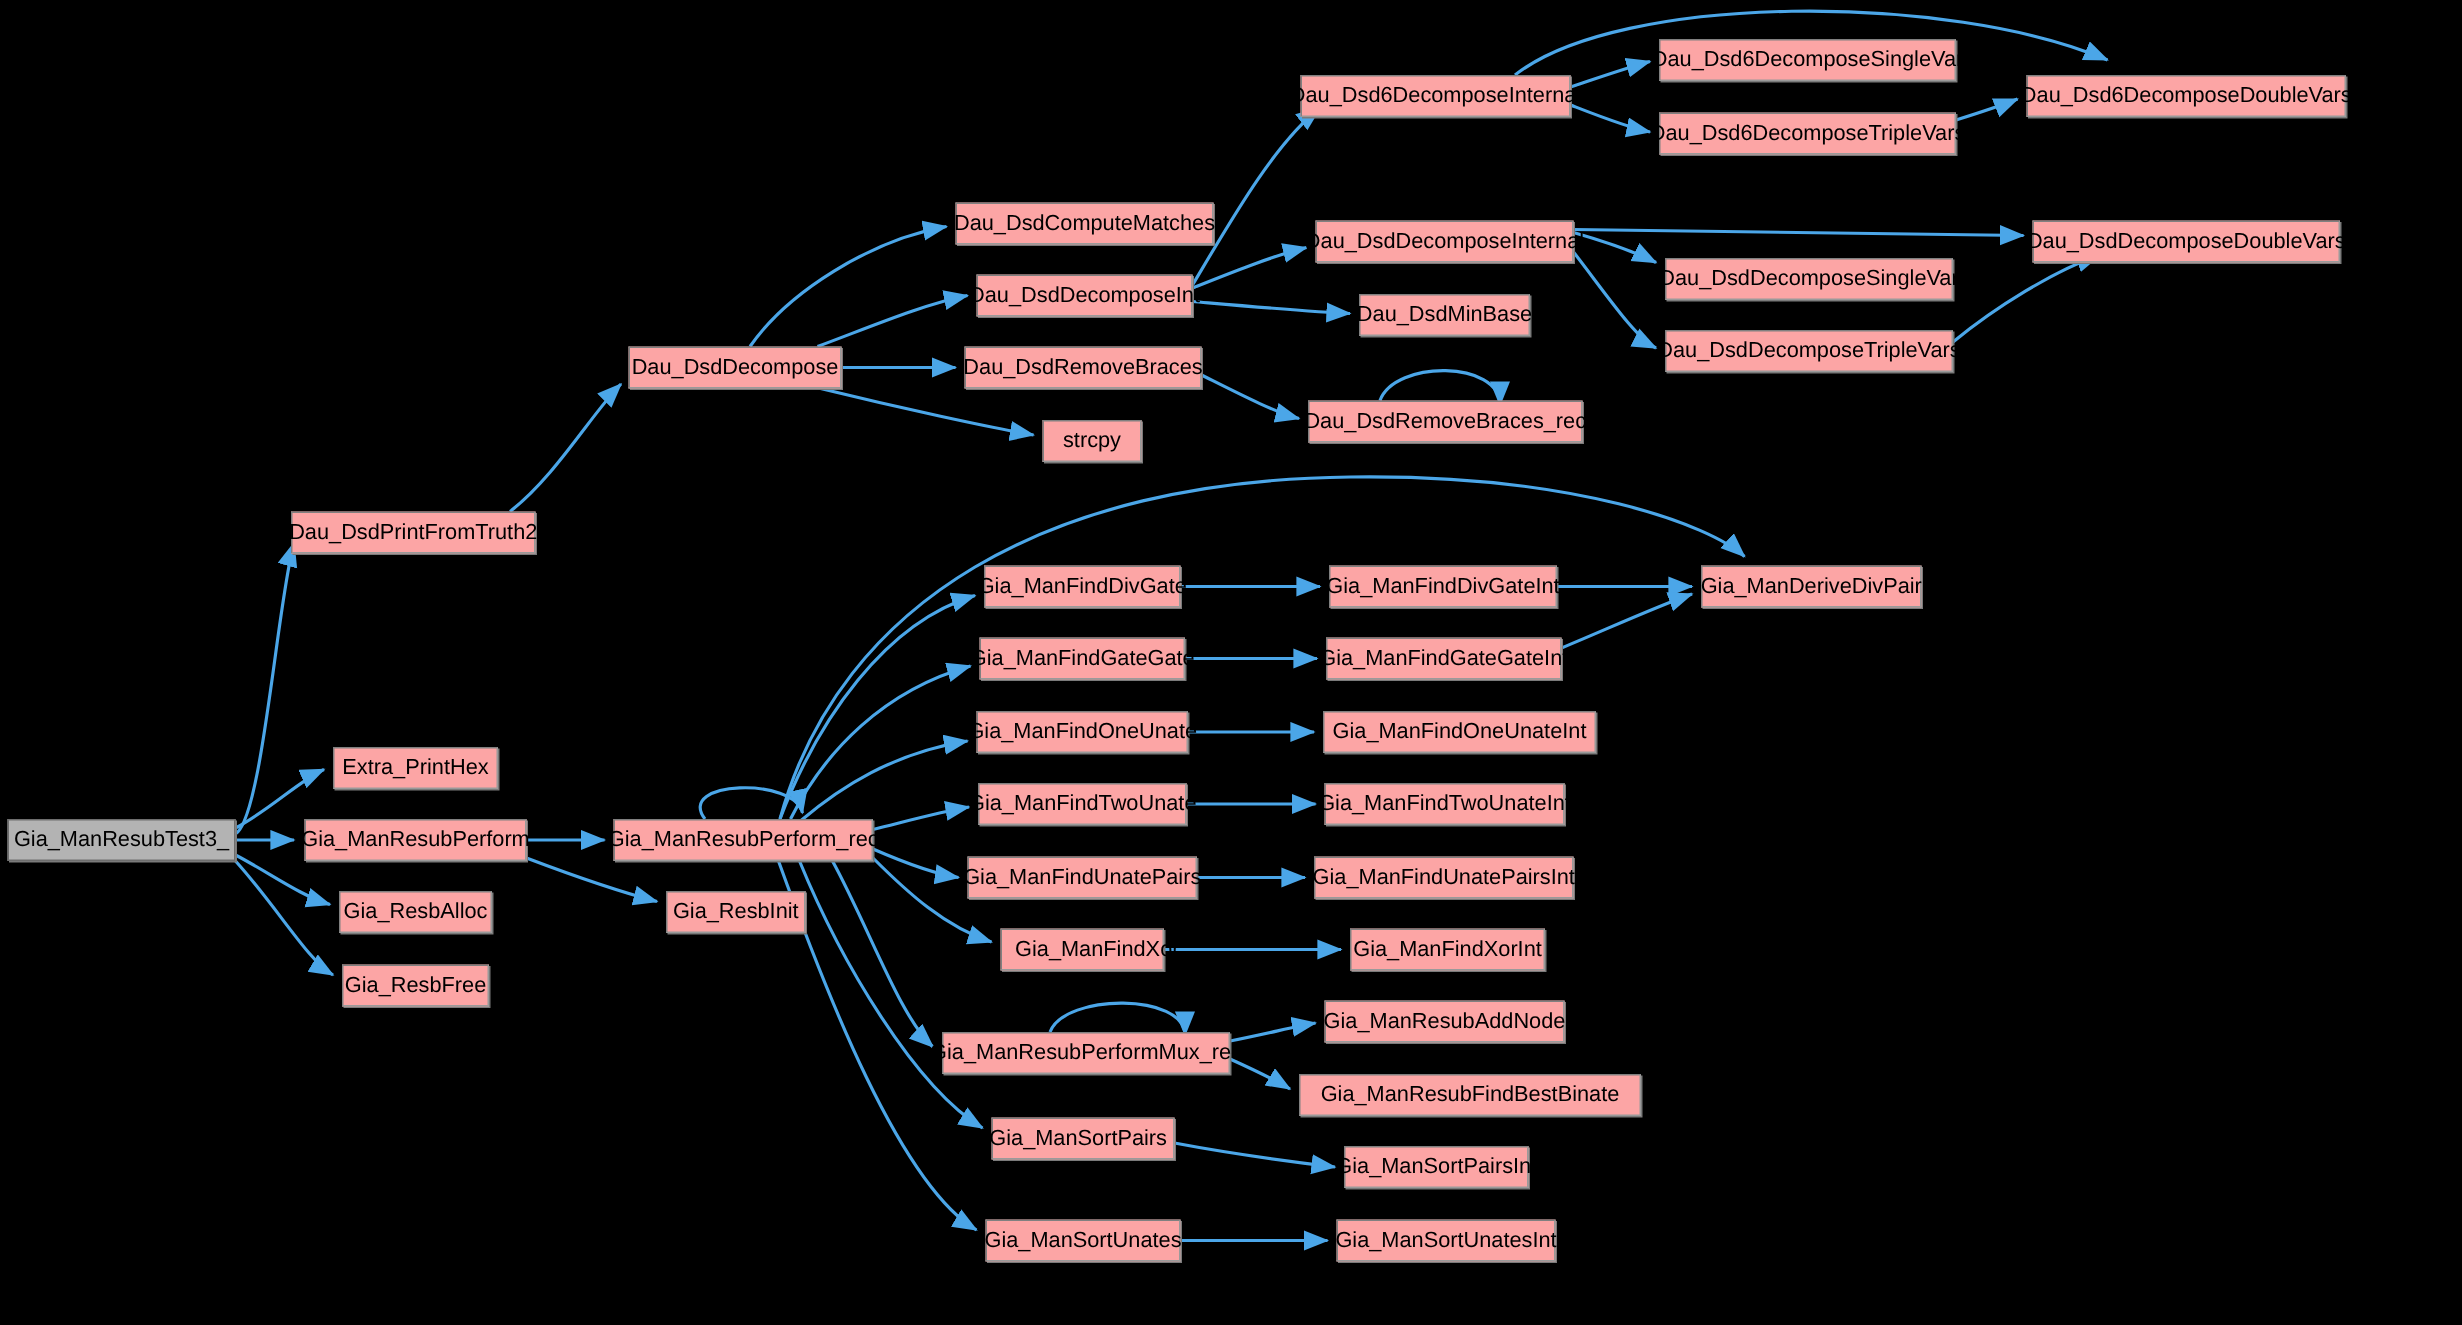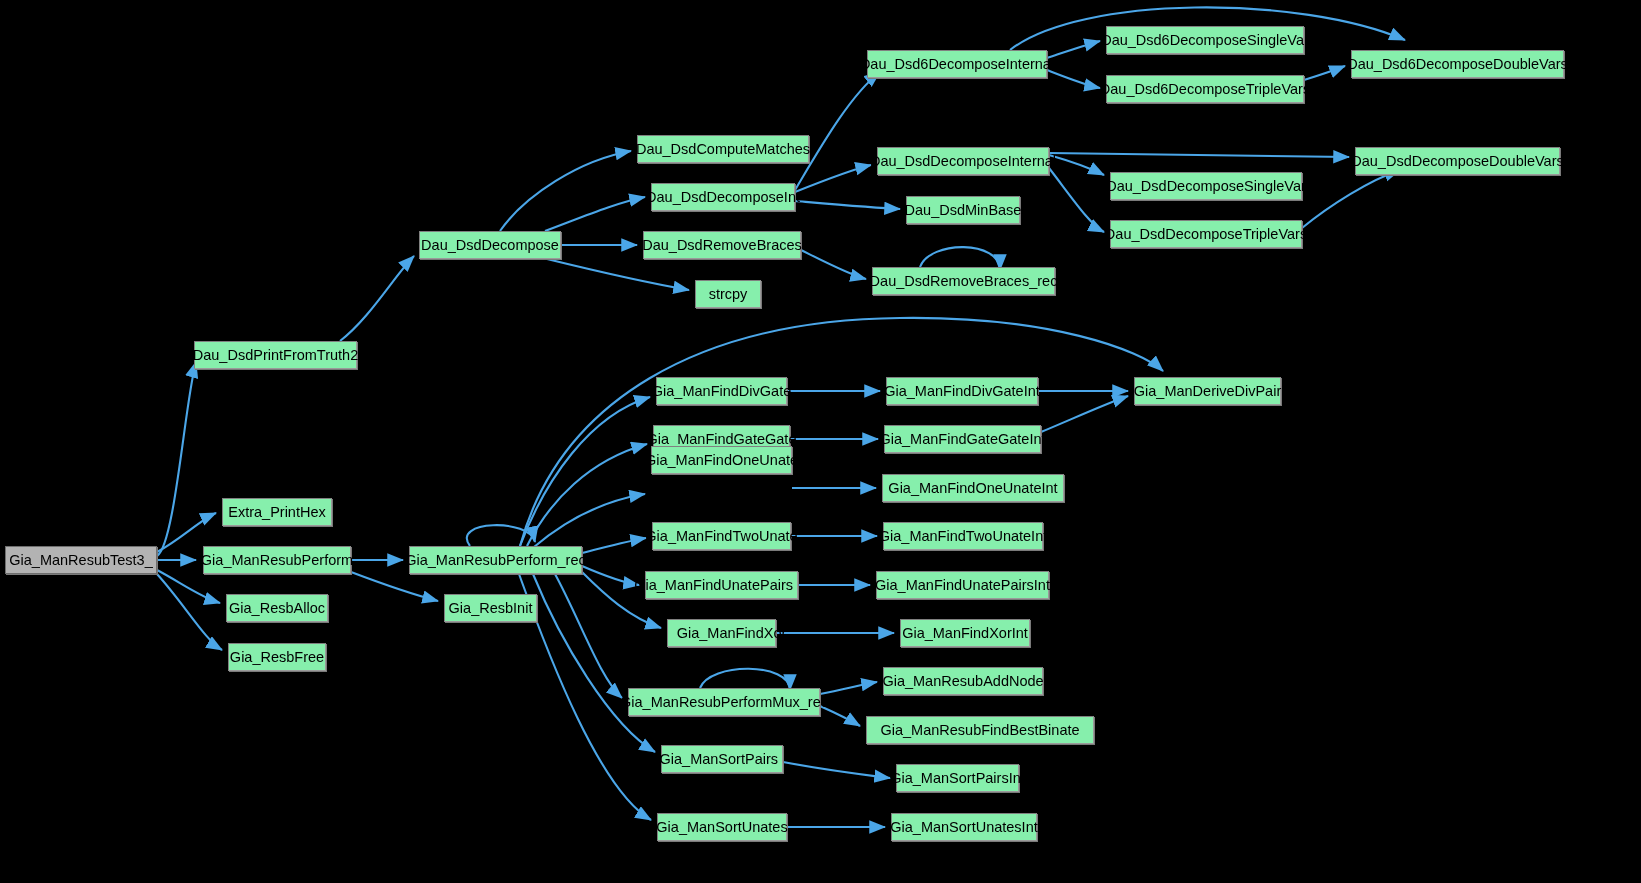--- a/index.html
+++ b/index.html
@@ -1,19 +1,19 @@
 <!DOCTYPE html>
 <html><head>
 <meta charset="utf-8">
 <style>
   html,body{margin:0;padding:0;background:#000;}
   #stage{position:relative;width:1641px;height:883px;background:#000;overflow:hidden;
          font-family:"Liberation Sans","DejaVu Sans",sans-serif;}
   svg.edges{position:absolute;left:0;top:0;width:1641px;height:883px;}
-  .node{position:absolute;box-sizing:border-box;background:#86efac;
+  .node{position:absolute;box-sizing:border-box;background:#fca5a5;
         border:1px solid #808080;border-right-color:#9a9a9a;border-bottom-color:#9a9a9a;
         box-shadow:1px 1px 0 0 #7a7a7a;
         display:flex;align-items:center;justify-content:center;
         color:#000;font-size:14.5px;line-height:1;white-space:nowrap;height:28px;}
   .node.root{background:#b3b3b3;border-color:#6e6e6e;}
   .node span{display:block;padding:0 4px;}
 </style>
 </head>
 <body>
 
@@ -115,27 +115,27 @@
       </div>
       <div class="node" style="left: 695px; top: 280px; width: 66px;">
         <span>strcpy</span>
       </div>
       <div class="node" style="left: 656px; top: 377px; width: 131px;">
         <span>Gia_ManFindDivGate</span>
       </div>
       <div class="node" style="left: 653px; top: 425px; width: 137px;">
         <span>Gia_ManFindGateGate</span>
       </div>
-      <div class="node" style="left: 651px; top: 446px; width: 141px;">
+      <div class="node" style="left: 651px; top: 474px; width: 141px;">
         <span>Gia_ManFindOneUnate</span>
       </div>
       <div class="node" style="left: 652px; top: 522px; width: 139px;">
         <span>Gia_ManFindTwoUnate</span>
       </div>
-      <div class="node" style="left: 645px; top: 571px; width: 153px; justify-content: flex-end;">
+      <div class="node" style="left: 645px; top: 571px; width: 153px;">
         <span>Gia_ManFindUnatePairs</span>
       </div>
       <div class="node" style="left: 667px; top: 619px; width: 109px; padding-left: 20px;">
         <span>Gia_ManFindXor</span>
       </div>
       <div class="node" style="left: 628px; top: 688px; width: 192px;">
         <span>Gia_ManResubPerformMux_rec</span>
       </div>
       <div class="node" style="left: 661px; top: 745px; width: 122px; justify-content: flex-end;">
         <span>Gia_ManSortPairs</span>

